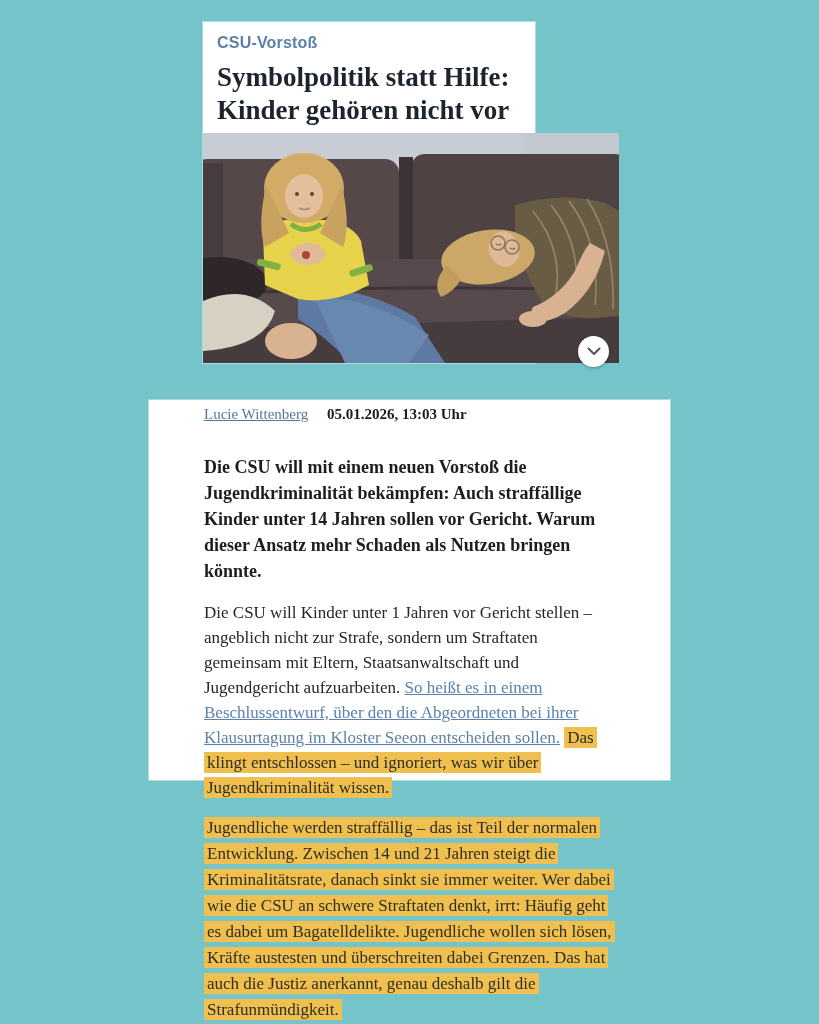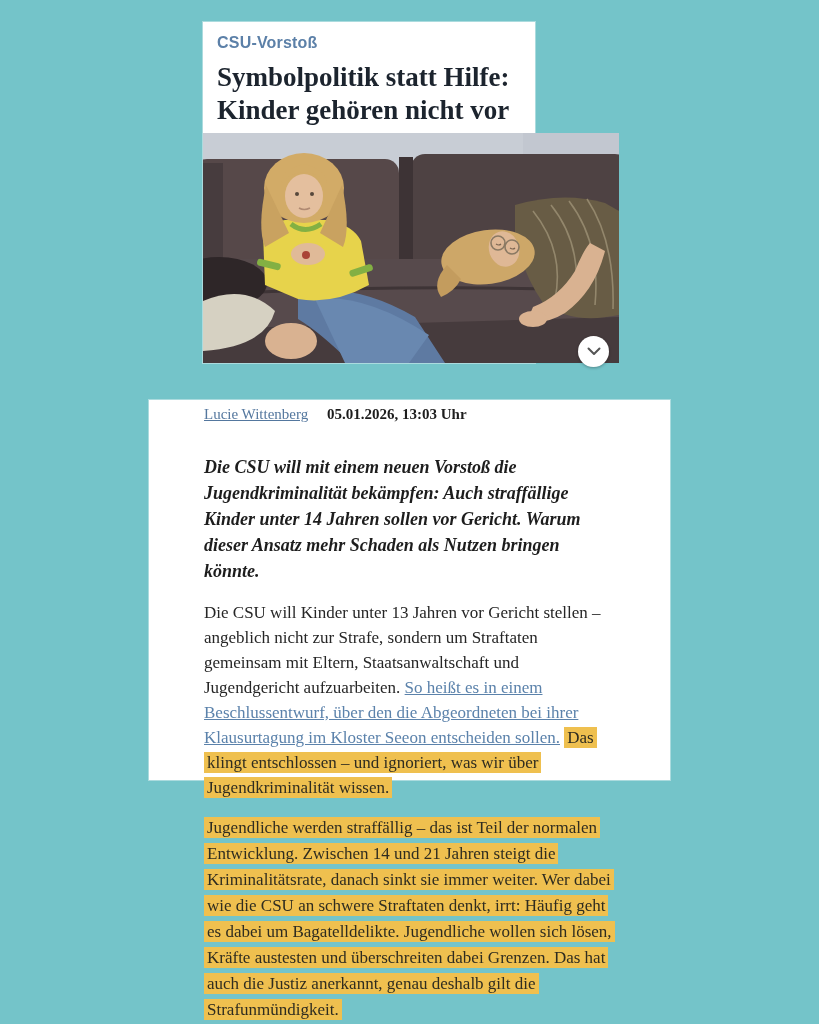--- a/index.html
+++ b/index.html
@@ -25,21 +25,21 @@
     position:absolute;left:375px;top:314px;width:31px;height:31px;border-radius:50%;
     background:#ffffff;display:flex;align-items:center;justify-content:center;
     box-shadow:0 1px 3px rgba(0,0,0,.3);cursor:pointer;
   }
   
   #card-body{left:149px;top:400px;width:521px;height:380px;}
   #card-body .content{padding:6px 56px 0 55px;}
   .byline{font-size:15px;color:#222222;margin:0 0 31px 0;}
   .byline-author{color:#54779e;text-decoration:underline;cursor:pointer;}
   .byline-time{margin-left:15px;font-weight:600;color:#1d1d1d;}
-  .intro{margin:0 0 16px 0;font-size:18px;font-weight:700;line-height:26px;color:#1d1d1d;font-style:italic;}
+  .intro{margin:0 0 16px 0;font-size:18px;font-weight:700;line-height:26px;color:#1d1d1d;}
   .para{margin:0 0 15px 0;font-size:17px;line-height:25px;color:#262626;}
   .para a{color:#5b82ab;text-decoration:underline;cursor:pointer;}
   .hl{
     background:#efc04f;color:#2f2c20;padding:1px 3px;
     -webkit-box-decoration-break:clone;box-decoration-break:clone;
   }
   .ad-note{margin:0 0 17px 0;font-size:17px;line-height:25px;color:#2e2e2e;}
   .para-hl{margin:0;font-size:17px;line-height:26px;}
   
   .caption{
@@ -128,21 +128,21 @@
 <div class="card" id="card-body">
   <div class="content">
     <div class="byline">
       <span class="byline-author">Lucie Wittenberg</span>
       <span class="byline-time">05.01.2026, 13:03 Uhr</span>
     </div>
 
     <p class="intro">Die CSU will mit einem neuen Vorstoß die Jugendkriminalität bekämpfen: Auch straffällige Kinder unter 14 Jahren sollen vor Gericht. Warum dieser Ansatz mehr Schaden als Nutzen bringen könnte.</p>
 
     <p class="para">
-      <span>Die CSU will Kinder unter 13 Jahren vor Gericht stellen – angeblich nicht zur Strafe, sondern um Straftaten gemeinsam mit Eltern, Staatsanwaltschaft und Jugendgericht aufzuarbeiten.</span>
+      <span>Die CSU will Kinder unter 1 Jahren vor Gericht stellen – angeblich nicht zur Strafe, sondern um Straftaten gemeinsam mit Eltern, Staatsanwaltschaft und Jugendgericht aufzuarbeiten.</span>
       <a>So heißt es in einem Beschlussentwurf, über den die Abgeordneten bei ihrer Klausurtagung im Kloster Seeon entscheiden sollen.</a>
       <span class="hl">Das klingt entschlossen – und ignoriert, was wir über Jugendkriminalität wissen.</span>
     </p>
 
 
     <p class="para-hl">
       <span class="hl">Jugendliche werden straffällig – das ist Teil der normalen Entwicklung. Zwischen 14 und 21 Jahren steigt die Kriminalitätsrate, danach sinkt sie immer weiter. Wer dabei wie die CSU an schwere Straftaten denkt, irrt: Häufig geht es dabei um Bagatelldelikte. Jugendliche wollen sich lösen, Kräfte austesten und überschreiten dabei Grenzen. Das hat auch die Justiz anerkannt, genau deshalb gilt die Strafunmündigkeit.</span>
     </p>
   </div>
 </div>

